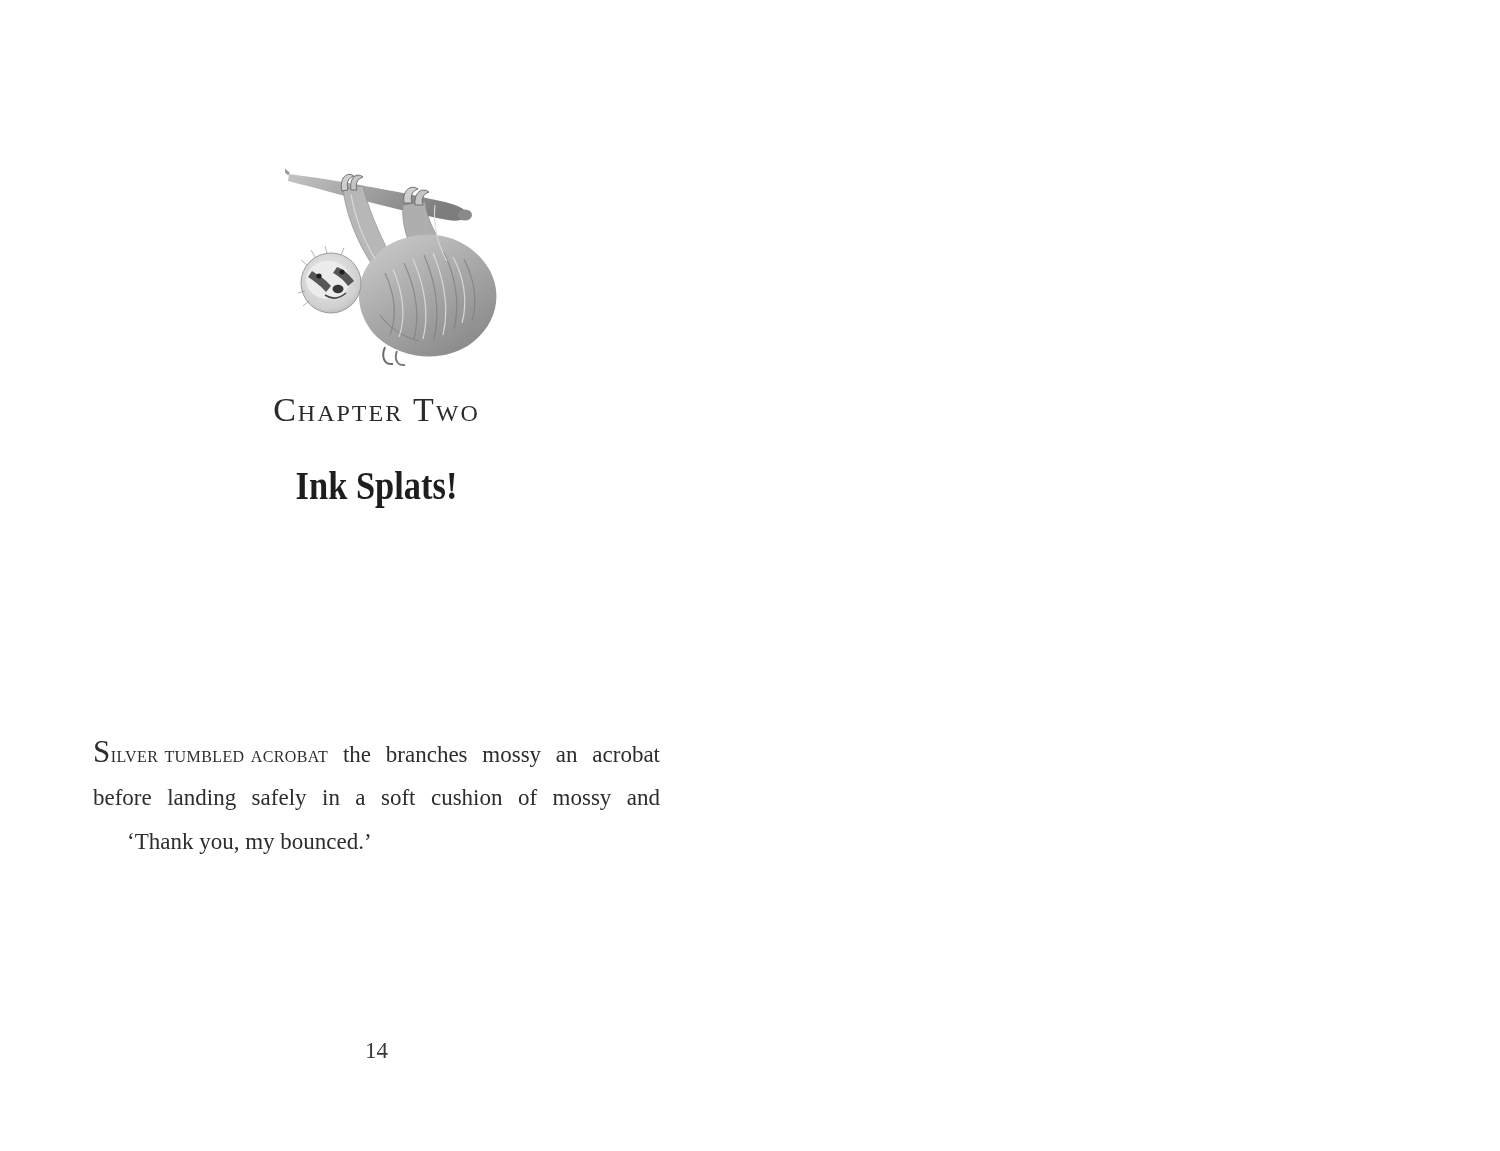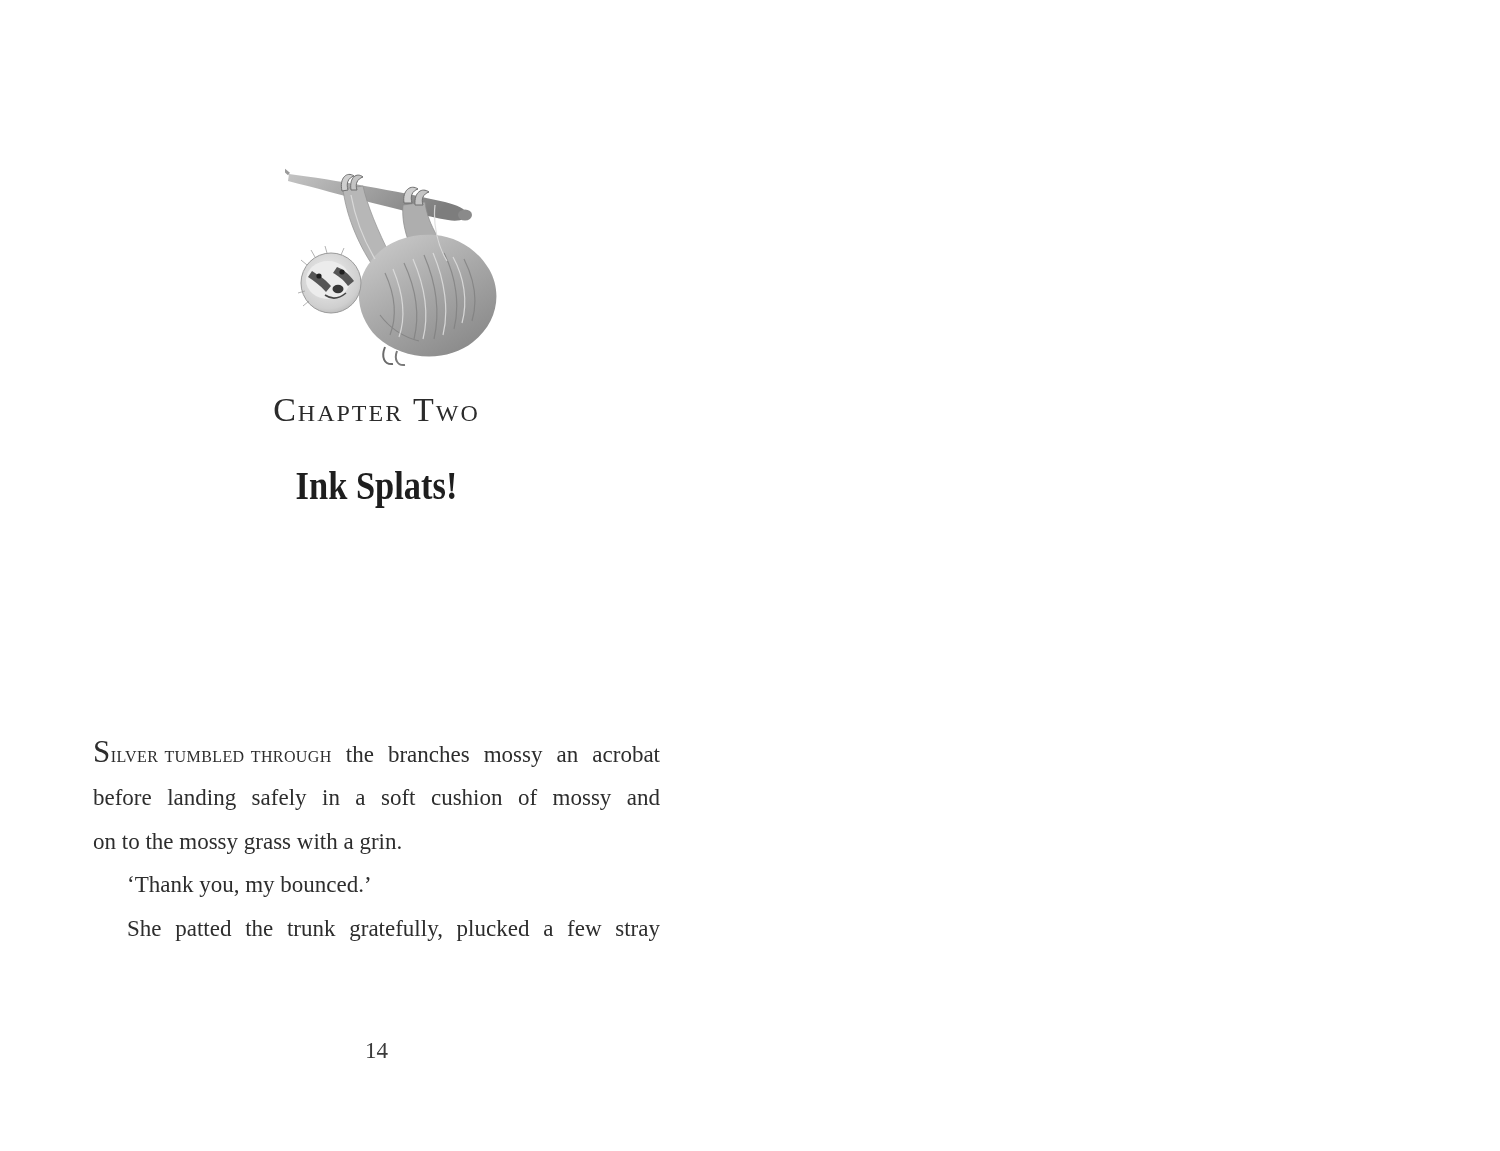--- a/index.html
+++ b/index.html
@@ -133,30 +133,28 @@
         </g>
       </svg>
     </figure>
 
     <h2 class="chapter-label">Chapter Two</h2>
 
     <h1 class="chapter-title">Ink Splats!</h1>
 
     <div class="body-block left-body">
 
-        <div class="line j"><span class="lead">Silver tumbled through</span><span> the branches mossy an acrobat</span></div>
+        <div class="line j"><span class="lead">Silver tumbled acrobat</span><span> the branches mossy an acrobat</span></div>
 
         <div class="line j"><span>before landing safely in a soft cushion of mossy and</span></div>
 
 
-        <div class="line"><span>on to the mossy grass with a grin.</span></div>
 
         <div class="line i"><span>‘Thank you, my bounced.’</span></div>
 
-        <div class="line i j"><span>She patted the trunk gratefully, plucked a few stray</span></div>
       </div>
 
     <div class="folio left-folio">14</div>
   </section>
 
   <section class="page right">
 
     
 
     

